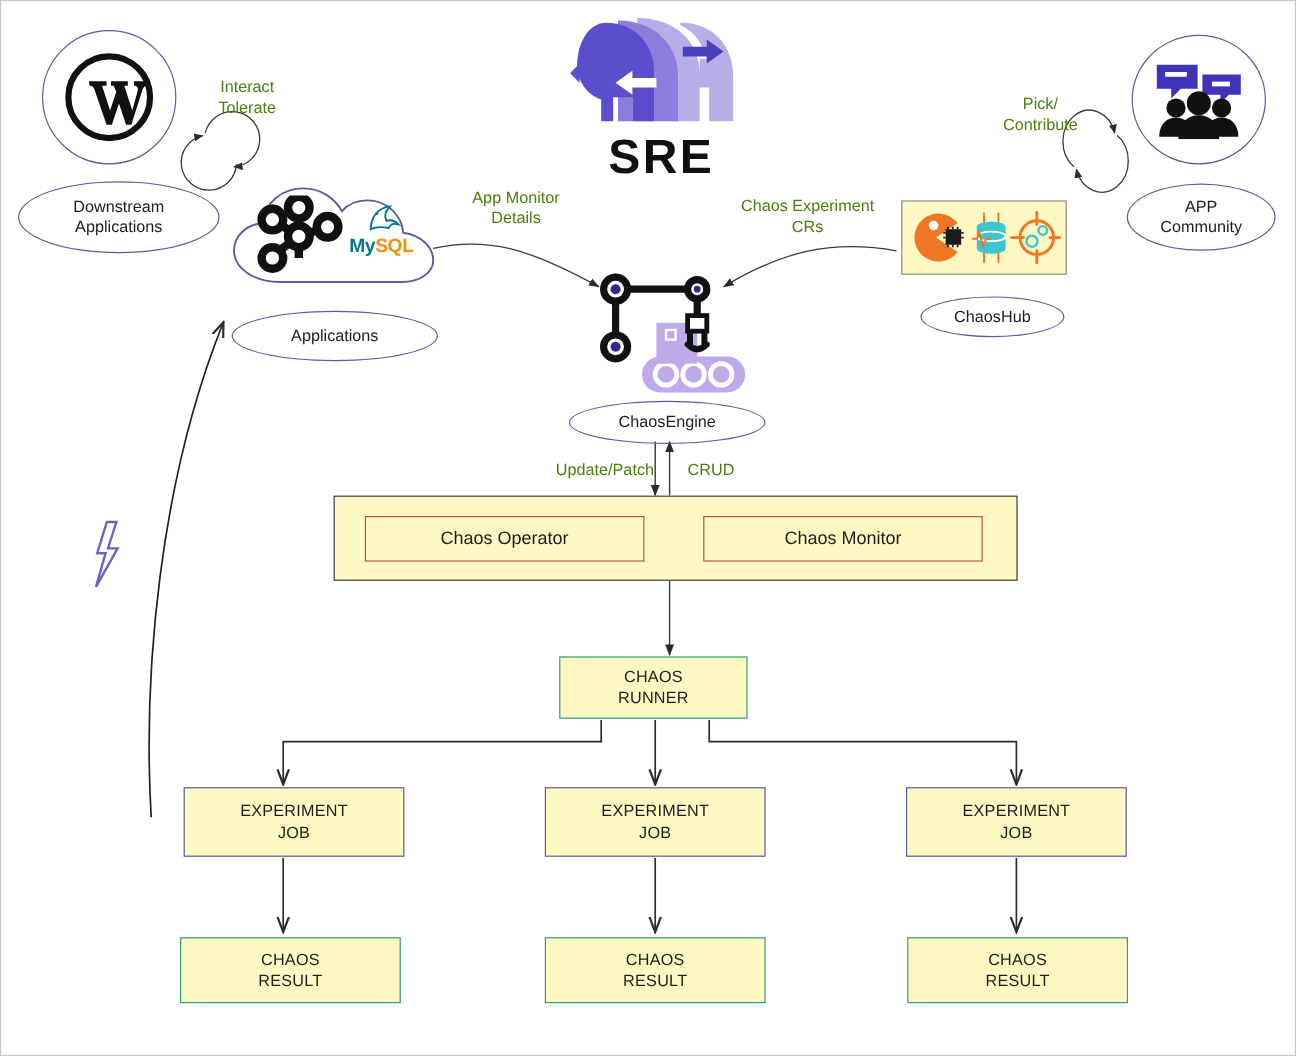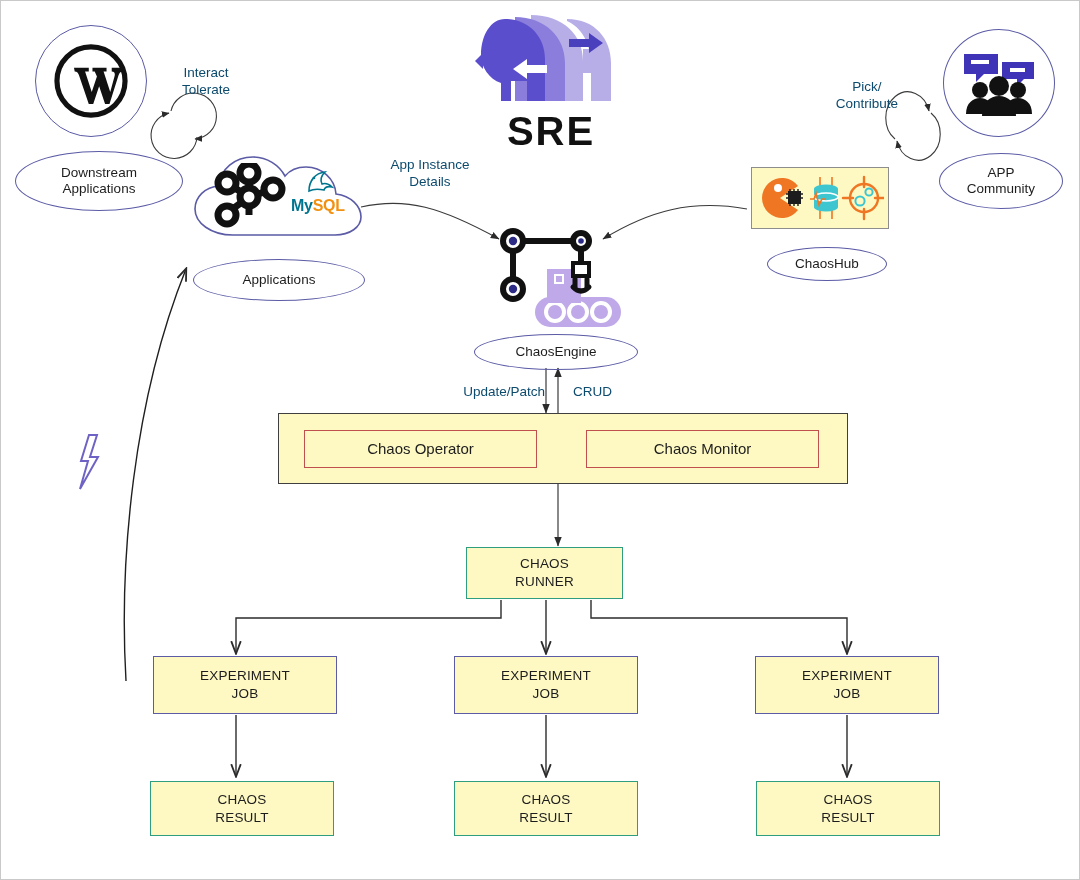--- a/index.html
+++ b/index.html
@@ -37,21 +37,21 @@
     border-radius: 50%;
     background: #ffffff;
     display: flex; align-items: center; justify-content: center;
   }
 
   
   .flabel {
     position: absolute;
     text-align: center;
     font-size: 13.5px;
-    color: #0c4a6e;
+    color: #4d7c0f;
     line-height: 1.25;
     white-space: pre-line;
   }
 
   
   .rbox {
     position: absolute;
     display: flex; align-items: center; justify-content: center;
     text-align: center;
     background: #fef9c3;
@@ -197,22 +197,24 @@
       <circle cx="9" cy="9" r="1.3" fill="#00758f"></circle>
     </svg>
     <div class="mysql-mark" style="position:absolute; left:104px; top:50px;">
       <span class="mysql-my">My</span><span class="mysql-sql">SQL</span>
     </div>
   </div>
   <div class="oval" style="left:192px; top:258px; width:172px; height:42px;">
     <span>Applications</span>
   </div>
 
-  <div class="flabel" style="left:368px; top:156px; width:122px;">App Instance
+  <div class="flabel" style="left:368px; top:156px; width:122px;">App Monitor
 Details</div>
+  <div class="flabel" style="left:602px; top:163px; width:140px;">Chaos Experiment
+CRs</div>
 
   <div class="node" style="left:488px; top:222px; width:136px; height:110px;">
     <svg width="136" height="110" viewBox="0 0 136 110">
 
       <rect x="46" y="74" width="86" height="30" rx="15" fill="#bfa9e8"></rect>
       <g fill="none" stroke="#ffffff" stroke-width="4">
         <circle cx="66" cy="89" r="9"></circle>
           <circle cx="89" cy="89" r="9"></circle>
           <circle cx="112" cy="89" r="9"></circle>
       </g>

